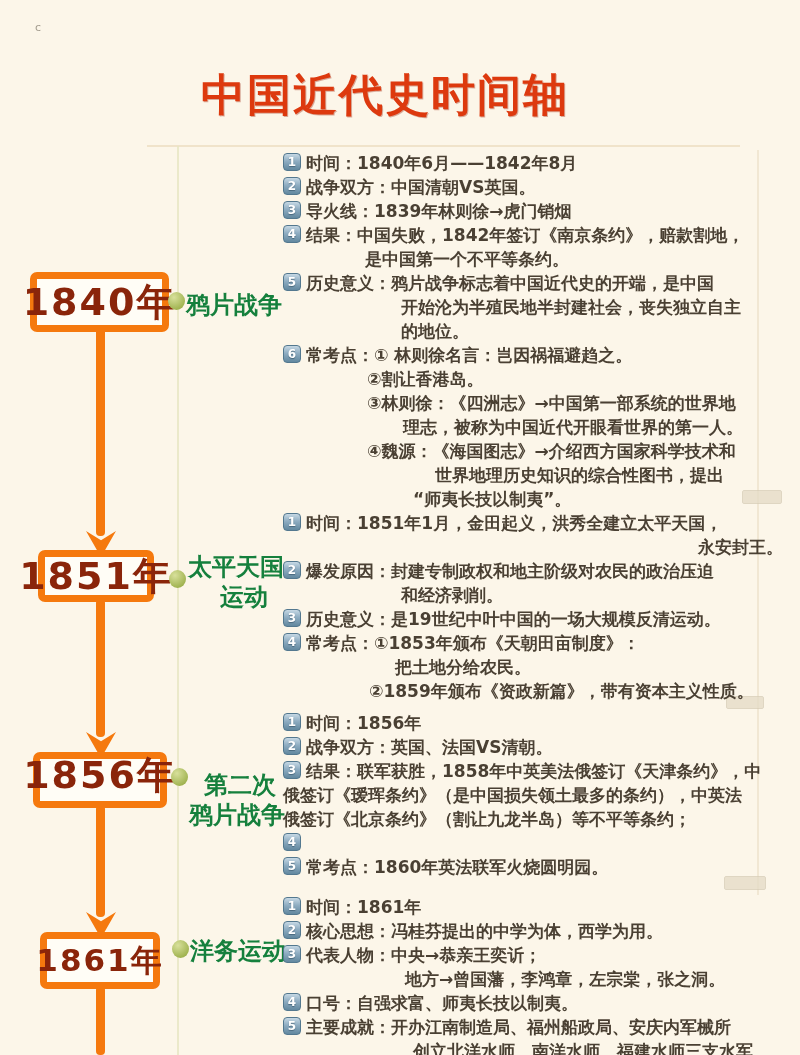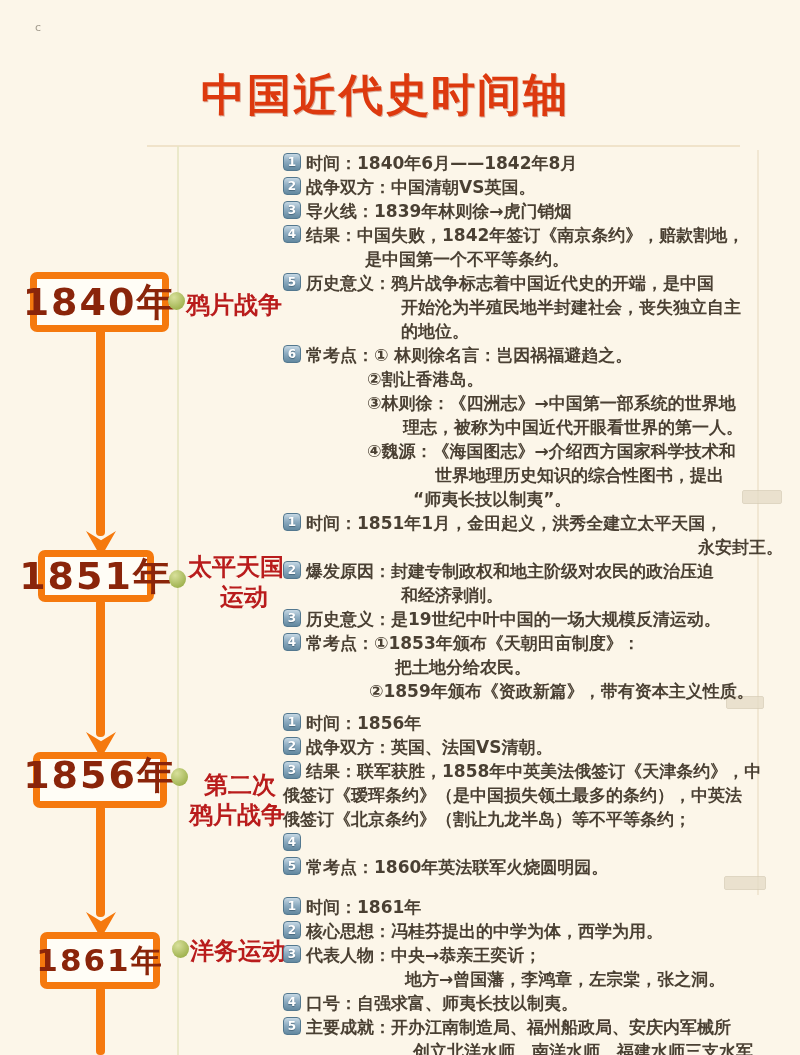--- a/index.html
+++ b/index.html
@@ -90,21 +90,21 @@
     background: radial-gradient(circle at 35% 30%, #d8e09b, var(--green, #9fb24f) 75%);
   }
   .green-dot.ev0 { left: 168px; top: 292px; }
   .green-dot.ev1 { left: 169px; top: 570px; }
   .green-dot.ev2 { left: 171px; top: 768px; }
   .green-dot.ev3 { left: 172px; top: 940px; }
 
   
   .event-label {
     position: absolute;
-    font-size: 24px; font-weight: 700; color: #b91c1c;
+    font-size: 24px; font-weight: 700; color: #15803d;
     line-height: 30px; white-space: nowrap;
   }
   .event-label.ev0 { left: 186px; top: 290px; }
   .event-label.ev1 { left: 188px; top: 552px; }
   .event-label.ev2 { left: 189px; top: 770px; }
   .event-label.ev3 { left: 190px; top: 936px; }
   .event-label.ev1 .label-line:nth-child(2) { padding-left: 32px; }
   .event-label.ev2 .label-line:first-child { padding-left: 15px; }
 
   

